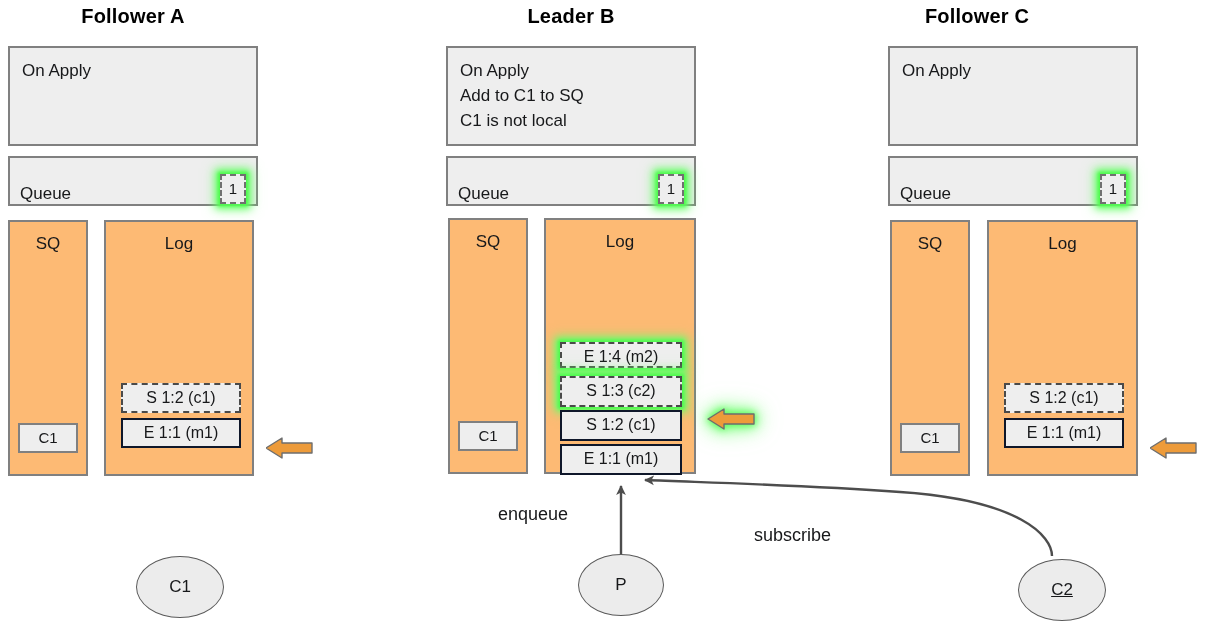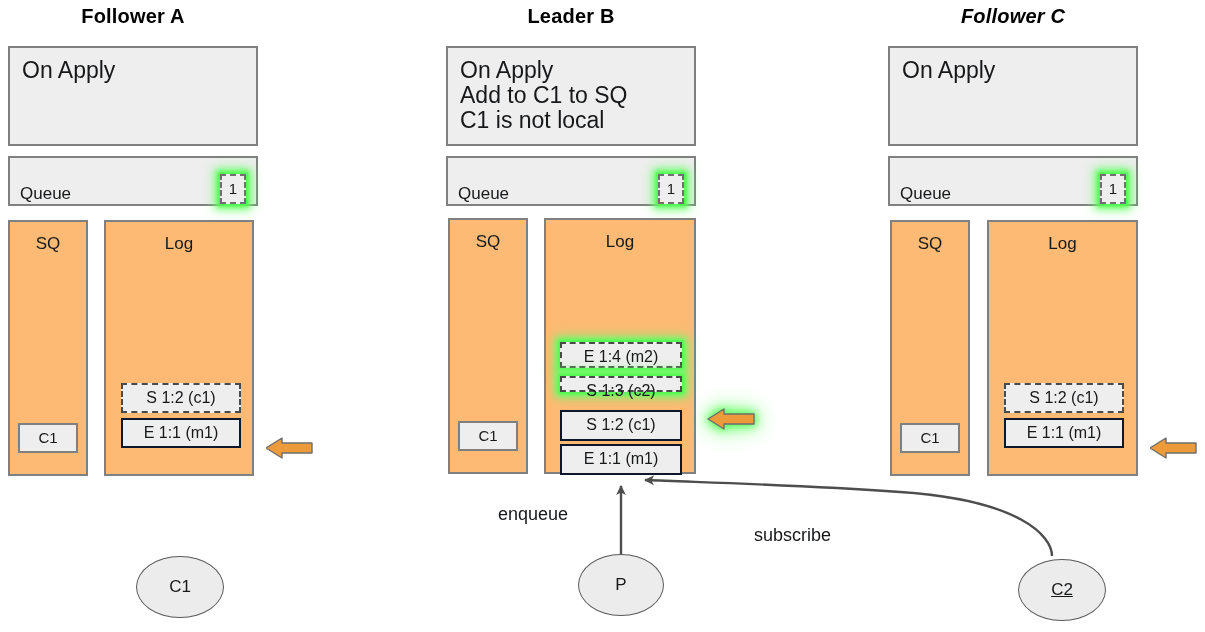--- a/index.html
+++ b/index.html
@@ -31,21 +31,21 @@
   .panel {
     background: #eeeeee;
     border: 2px solid #808080;
     box-sizing: border-box;
   }
 
   .onapply {
     padding: 10px 12px 0 12px;
   }
   .onapply .line {
-    font-size: 23px;
+    font-size: 17px;
     line-height: 25px;
     color: #17181a;
     white-space: nowrap;
   }
   .onapply .line.em {
   }
 
   .queue {
     display: flex;
     align-items: flex-end;
@@ -181,33 +181,33 @@
 </div>
 
 <div class="abs colbox" style="left:448px; top:218px; width:80px; height:256px;">
   <div class="colhead">SQ</div>
   <div class="sqitem" style="left:8px; top:201px; width:60px; height:30px;">C1</div>
 </div>
 
 <div class="abs colbox" style="left:544px; top:218px; width:152px; height:256px;">
   <div class="colhead">Log</div>
   <div class="entry dashed glow" style="left:14px; top:122px; width:122px; height:26px;">E 1:4 (m2)</div>
-  <div class="entry dashed glow" style="left:14px; top:156px; width:122px; height:16px;">S 1:3 (c2)</div>
+  <div class="entry dashed glow" style="left:14px; top:156px; width:122px; height:31px;">S 1:3 (c2)</div>
   <div class="entry solid" style="left:14px; top:190px; width:122px; height:31px;">S 1:2 (c1)</div>
   <div class="entry solid" style="left:14px; top:224px; width:122px; height:31px;">E 1:1 (m1)</div>
 </div>
 
 <div class="arrow-wrap" style="left:704px; top:400px; width:58px; height:38px;
             filter: drop-shadow(0 0 3px #5dfa5d) drop-shadow(0 0 6px #6bff6b) drop-shadow(0 0 10px rgba(110,255,110,0.7));">
   <svg width="58" height="38" viewBox="0 0 58 38">
     <path d="M4 19 L20 9 L20 14 L50 14 L50 24 L20 24 L20 29 Z" fill="#ed9b3a" stroke="#6e6e6e" stroke-width="1.4" stroke-linejoin="round"></path>
   </svg>
 </div>
 
-<div class="abs node-title" style="left:888px; top:2px; width:250px;font-style:italic;">Follower C</div>
+<div class="abs node-title" style="left:852px; top:2px; width:250px;">Follower C</div>
 
 <div class="abs panel onapply" style="left:888px; top:46px; width:250px; height:100px;">
   <div class="line">On Apply</div>
 </div>
 
 <div class="abs panel queue" style="left:888px; top:156px; width:250px; height:50px;">
   <span class="qlabel">Queue</span>
   <span class="badge glow">1</span>
 </div>
 

